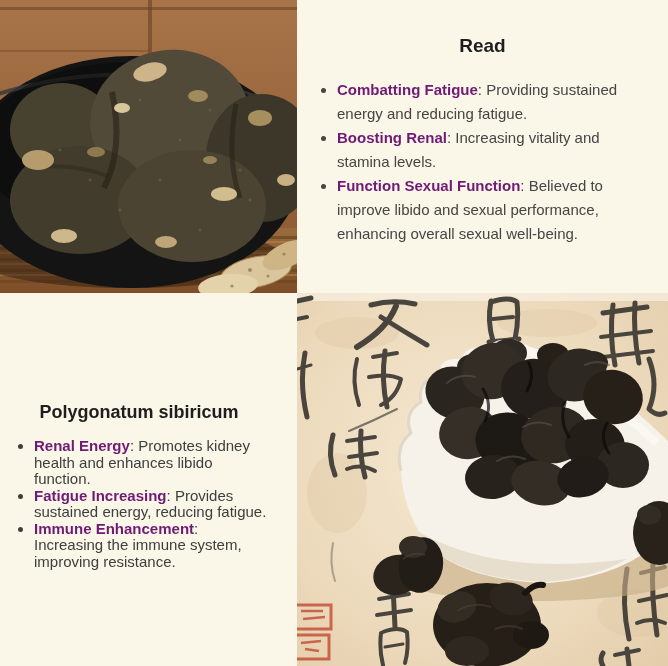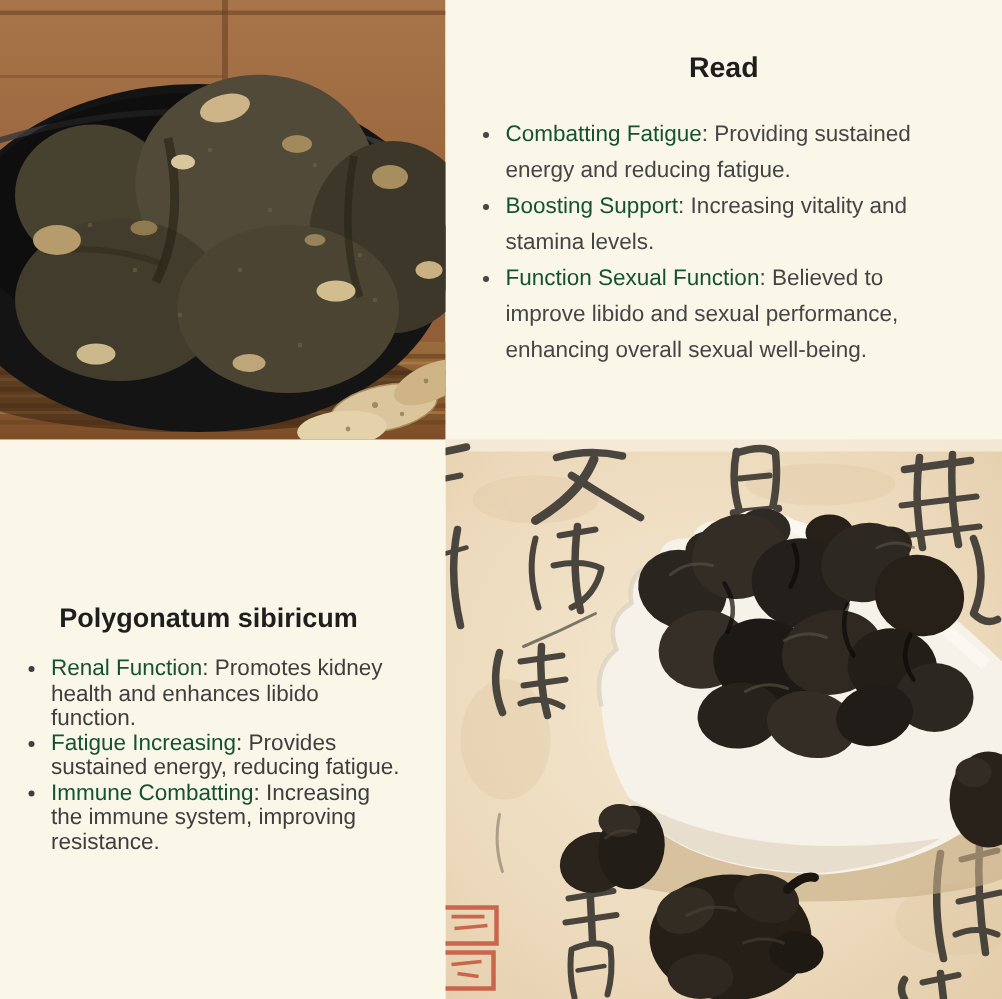--- a/index.html
+++ b/index.html
@@ -30,21 +30,21 @@
   .q-bl h3{
     margin:108px 0 15px;text-align:center;
     font-size:18px;line-height:22px;color:#1E1E1E;font-weight:bold;
   }
   .q-bl ul{
     margin:0;padding:0 10px 0 34px;
     font-size:15px;line-height:16.5px;color:#3E3E3E;
   }
   .q-bl li{margin:0;}
 
-  .b{font-weight:normal;color:#14532d;}
+  .b{font-weight:bold;color:#701a75;}
 </style>
 </head>
 <body>
 
 <div class="page">
 
   <div class="quad q-tl">
     <svg width="297" height="293" viewBox="0 0 297 293">
       <defs>
         <linearGradient id="wood" x1="0" y1="0" x2="0" y2="1">
@@ -127,31 +127,31 @@
             <circle cx="232" cy="286" r="1.6"></circle>
         </g>
       </g>
     </svg>
   </div>
 
   <div class="quad q-tr">
     <h2>Read</h2>
     <ul>
       <li><span class="b">Combatting Fatigue</span><span>: Providing sustained energy and reducing fatigue.</span></li>
-      <li><span class="b">Boosting Support</span><span>: Increasing vitality and stamina levels.</span></li>
+      <li><span class="b">Boosting Renal</span><span>: Increasing vitality and stamina levels.</span></li>
       <li><span class="b">Function Sexual Function</span><span>: Believed to improve libido and sexual performance, enhancing overall sexual well-being.</span></li>
     </ul>
   </div>
 
   <div class="quad q-bl">
     <h3>Polygonatum sibiricum</h3>
     <ul>
-      <li><span class="b">Renal Function</span><span>: Promotes kidney health and enhances libido function.</span></li>
+      <li><span class="b">Renal Energy</span><span>: Promotes kidney health and enhances libido function.</span></li>
       <li><span class="b">Fatigue Increasing</span><span>: Provides sustained energy, reducing fatigue.</span></li>
-      <li><span class="b">Immune Combatting</span><span>: Increasing the immune system, improving resistance.</span></li>
+      <li><span class="b">Immune Enhancement</span><span>: Increasing the immune system, improving resistance.</span></li>
     </ul>
   </div>
 
   <div class="quad q-br">
     <svg width="371" height="373" viewBox="0 0 371 373">
       <defs>
         <radialGradient id="paper" cx="0.45" cy="0.45" r="0.85">
           <stop offset="0" stop-color="#F4E8D0"></stop>
             <stop offset="0.6" stop-color="#ECD9BB"></stop>
             <stop offset="1" stop-color="#E0C9A5"></stop>

